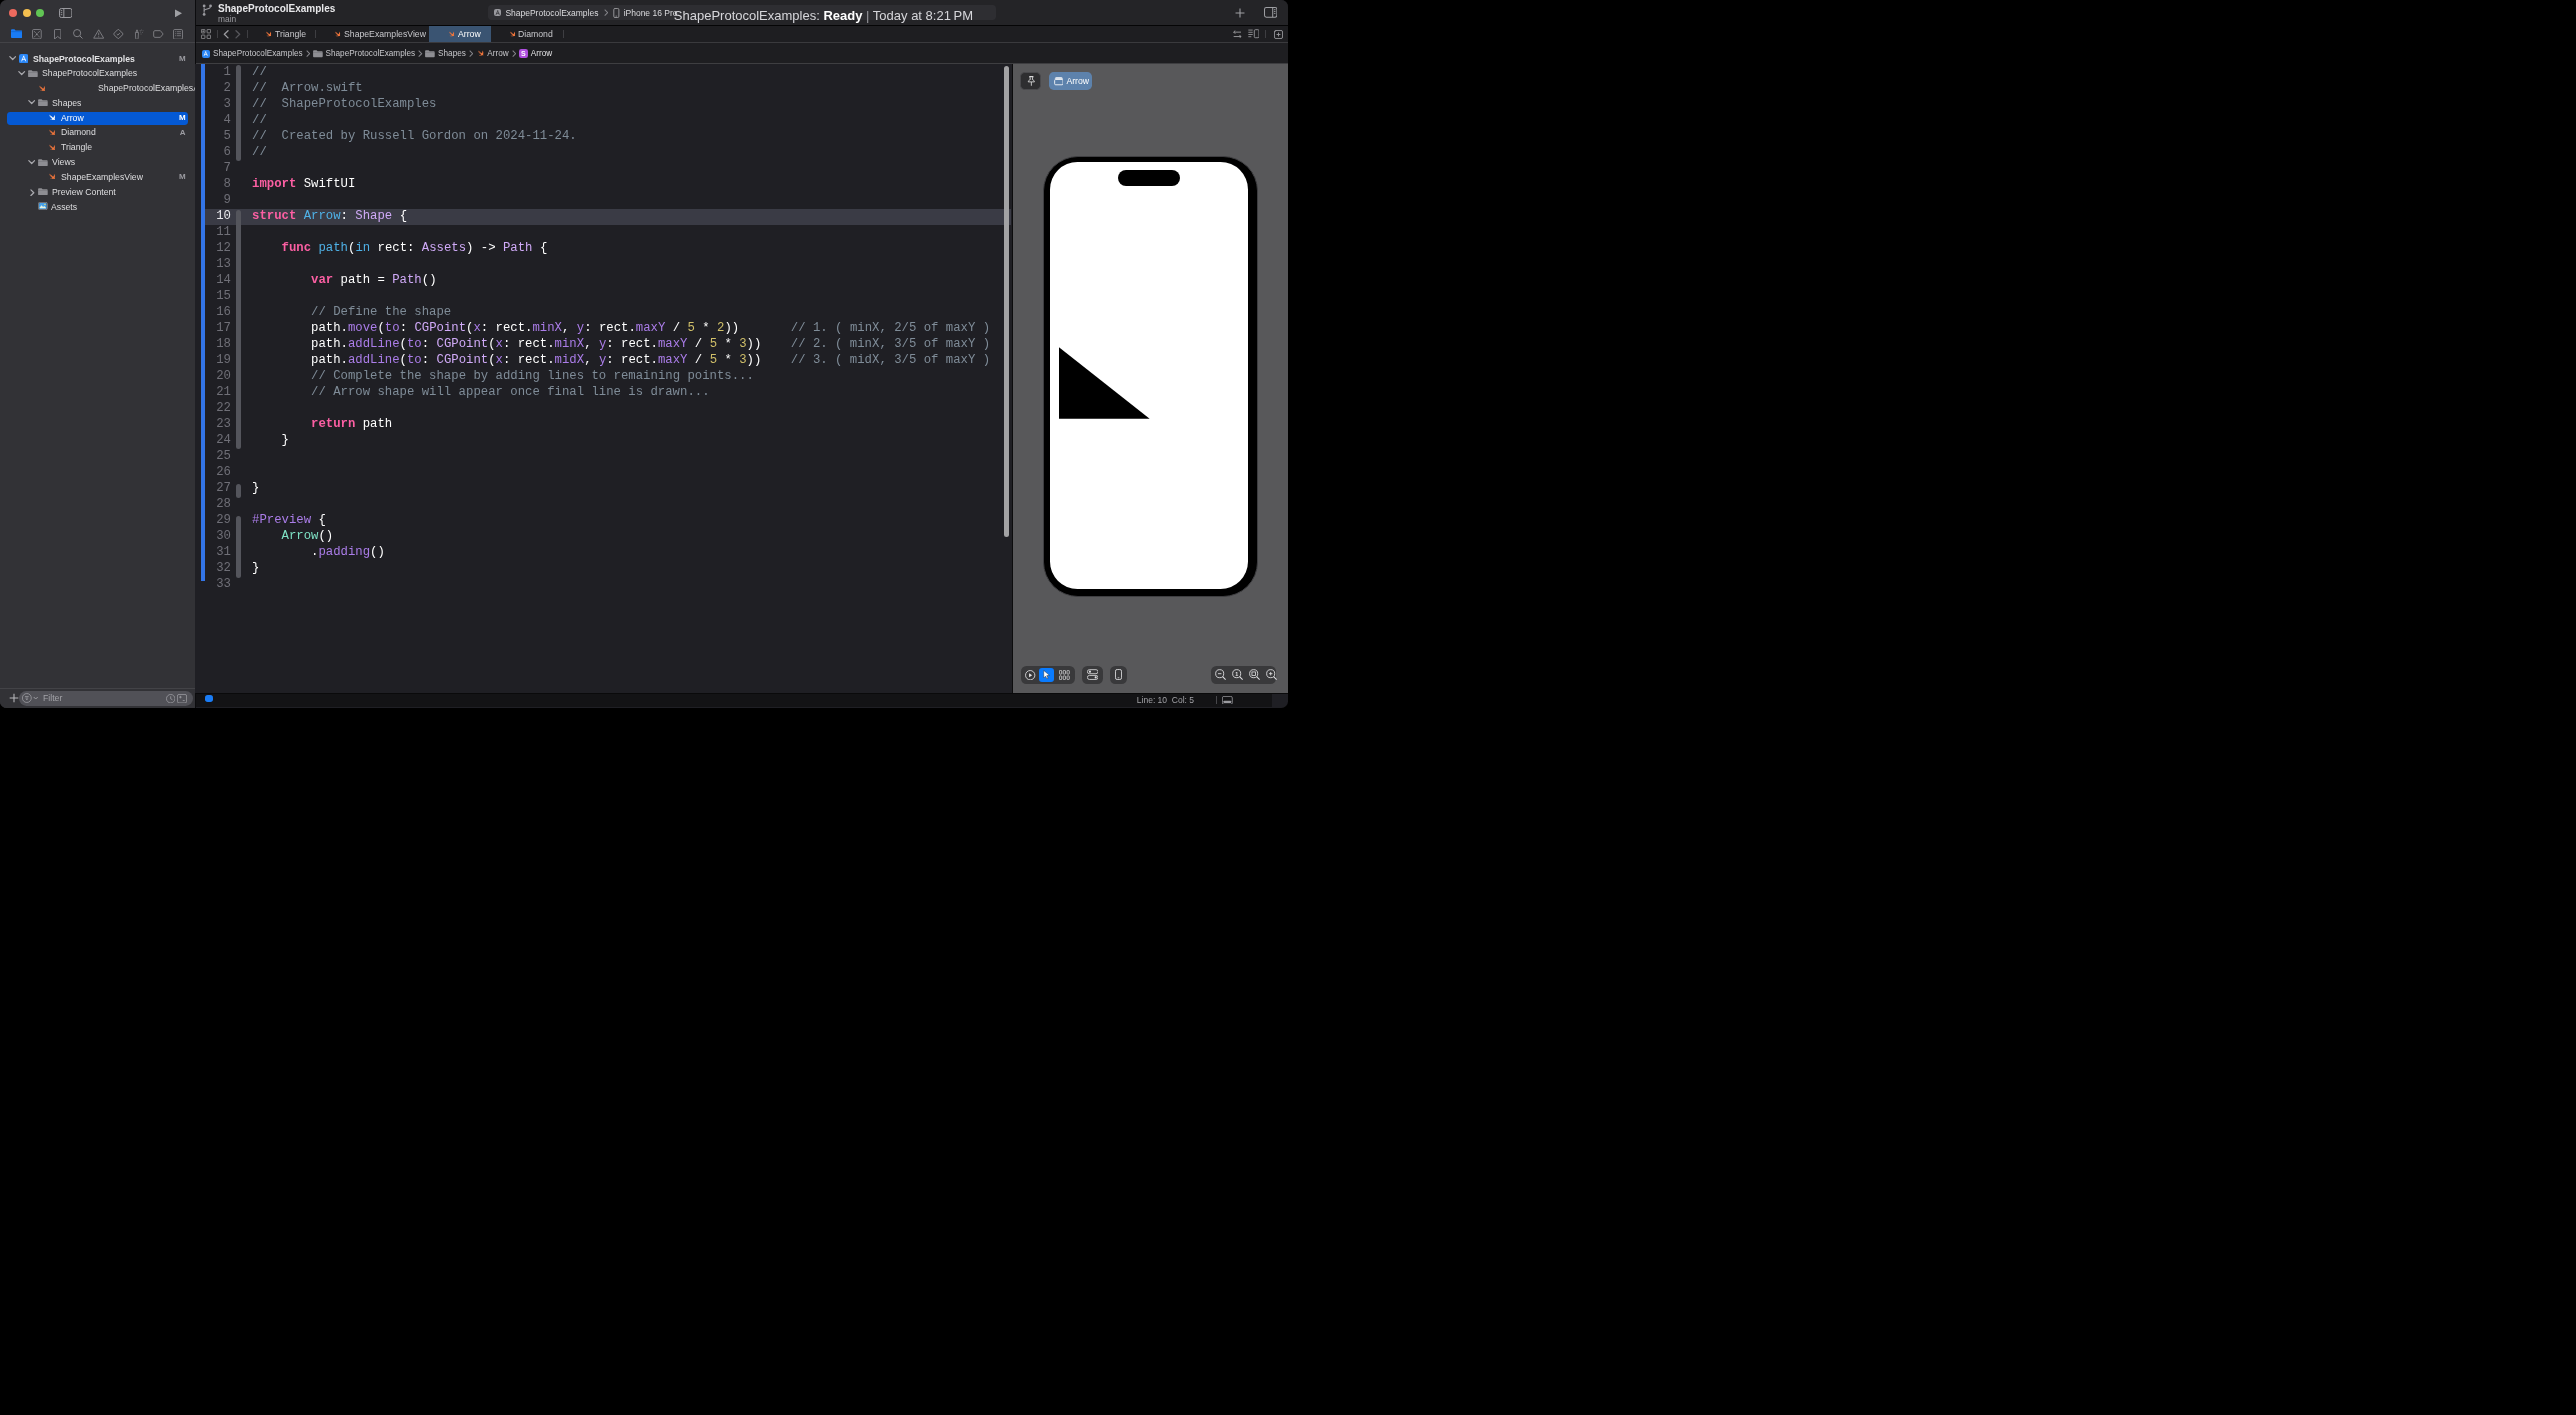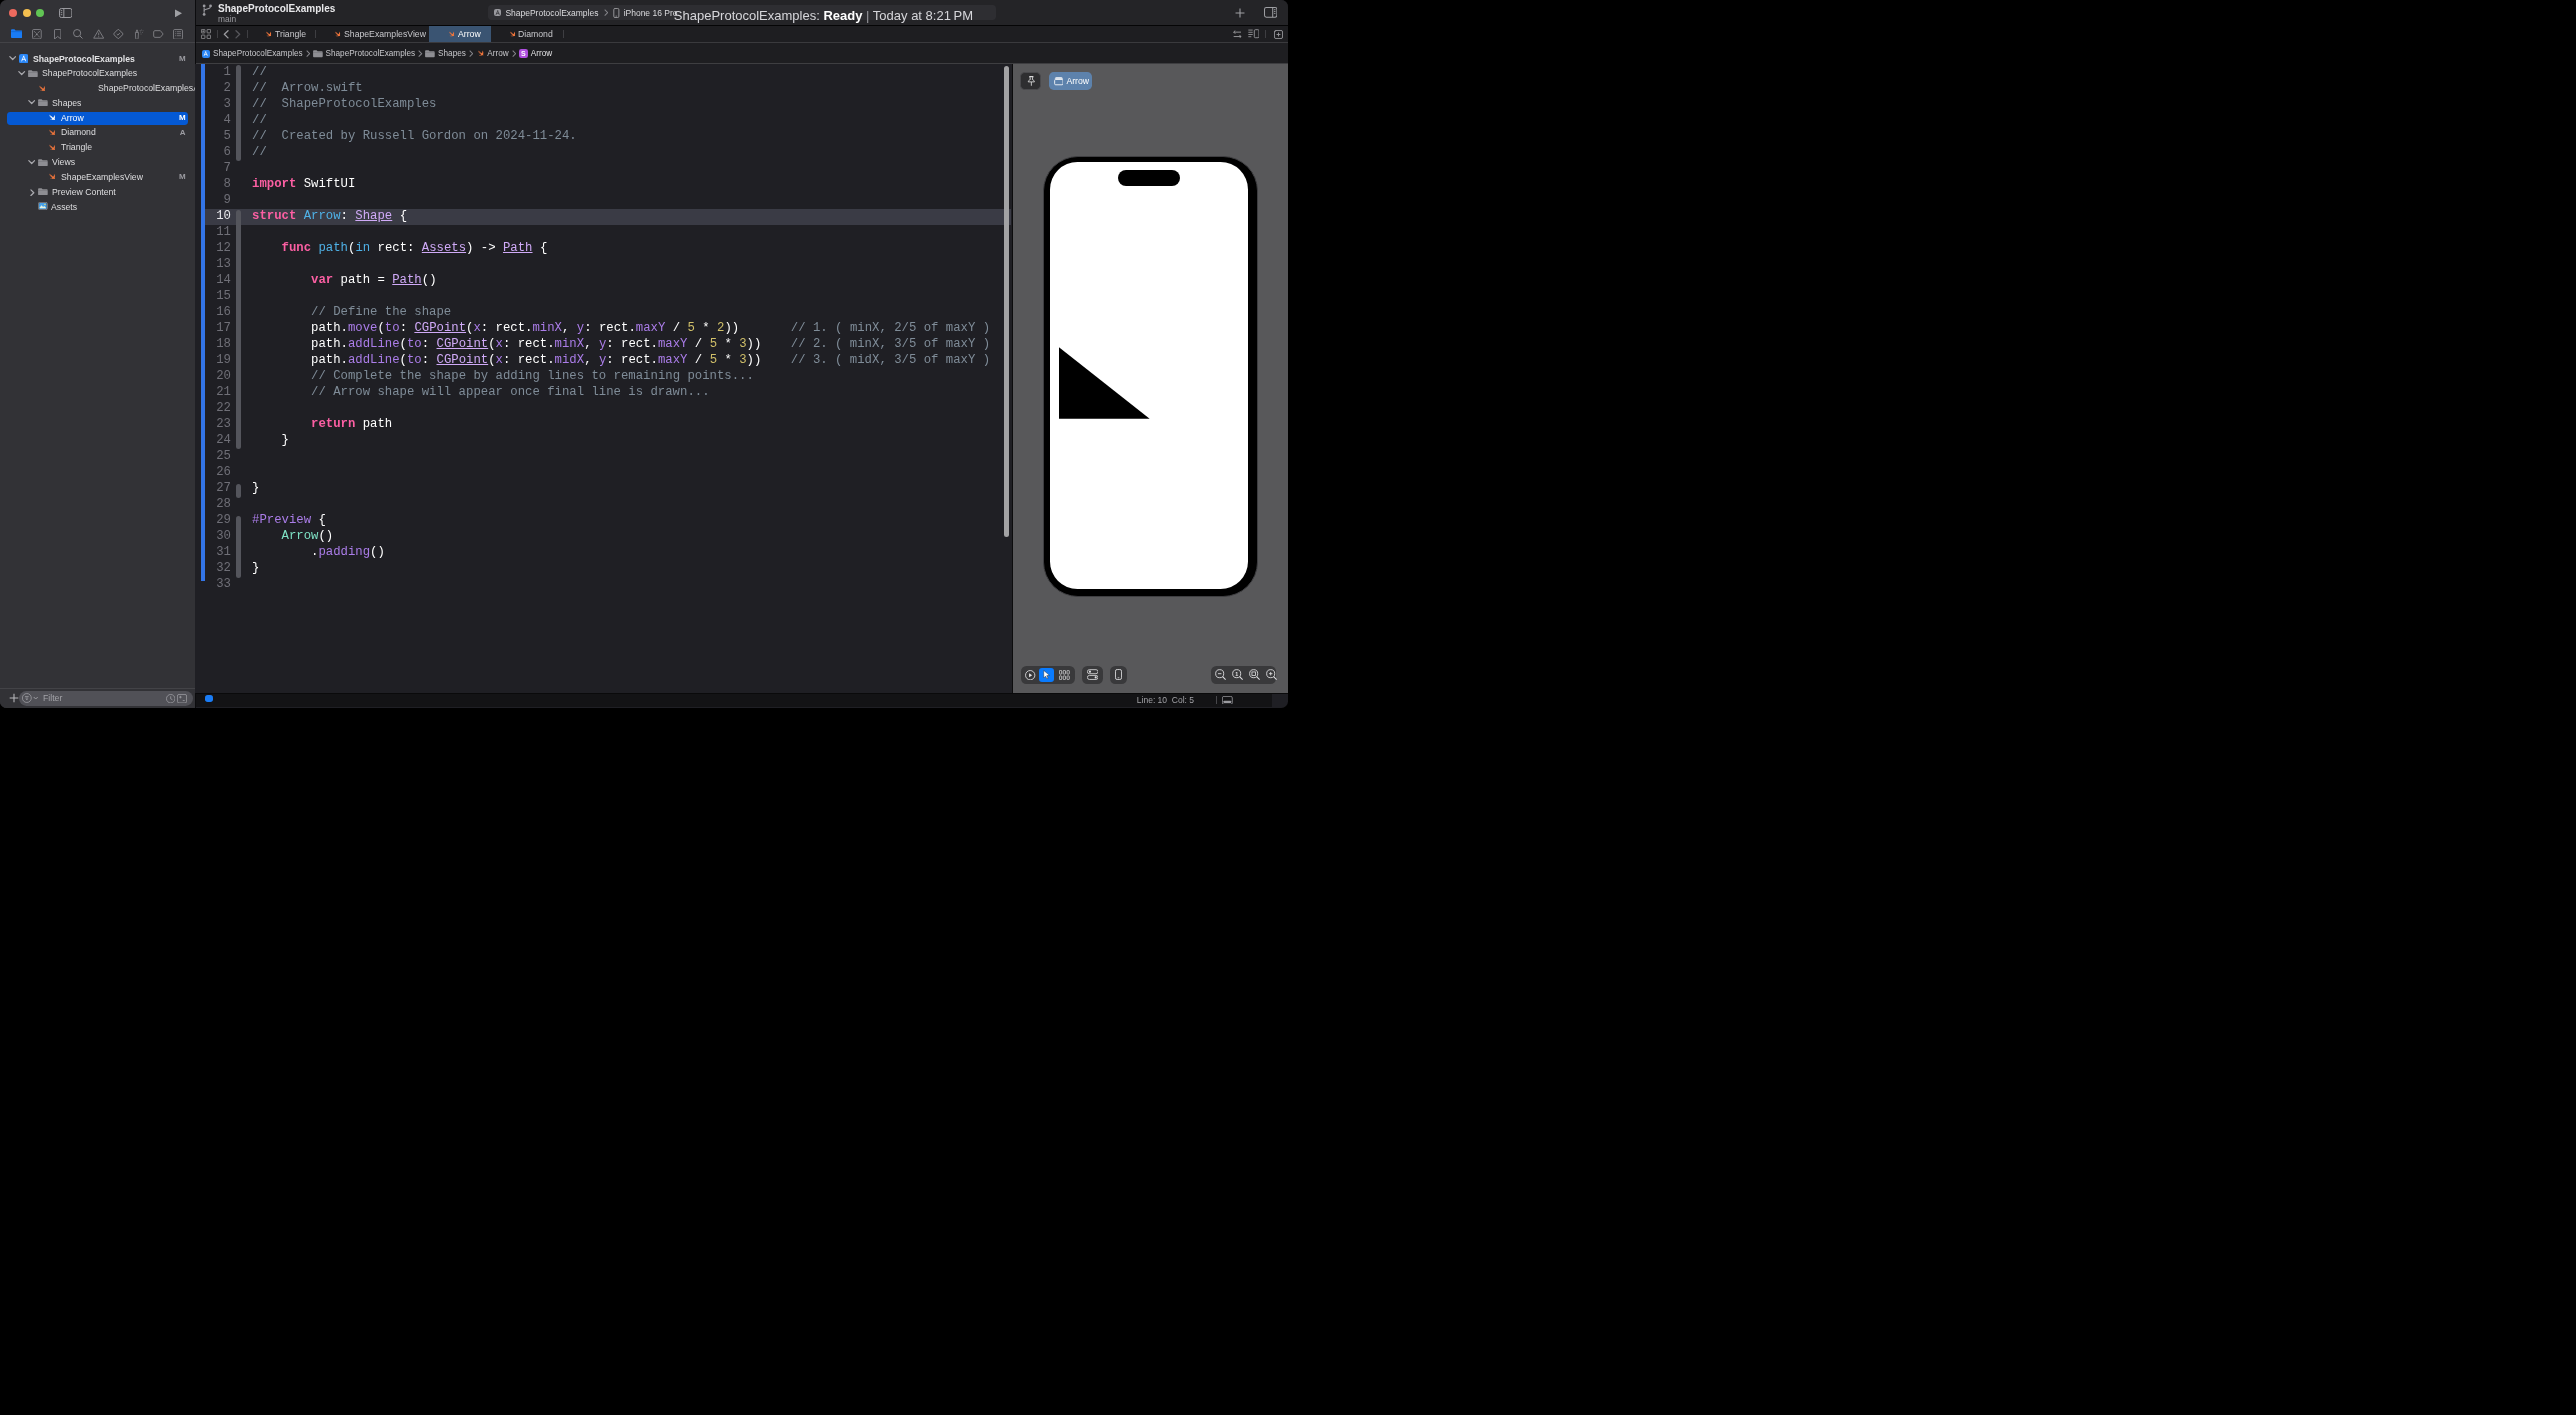--- a/index.html
+++ b/index.html
@@ -25,21 +25,21 @@
 #curline{left:9.4px;top:145px;width:807px;height:16px;background:#3a3b45;}
 #bluebar{left:6.4px;top:0;width:3.4px;height:517px;background:#3375e7;}
 .cap{position:absolute;left:41px;width:5.4px;border-radius:2.7px;background:#54555c;}
 #lnums{margin:0;position:absolute;left:0;top:0.3px;width:36px;text-align:right;font-family:"Liberation Mono",monospace;font-size:12.3px;line-height:16px;color:#6f6f77;white-space:pre;}
 #code{margin:0;position:absolute;left:57px;top:0.3px;font-family:"Liberation Mono",monospace;font-size:12.3px;line-height:16px;color:#ffffff;white-space:pre;}
 #scrollbar{left:809px;top:2.3px;width:5px;height:471px;background:#a2a2a4;border-radius:2.7px;}
 .cm{color:#7f8c98;}
 .kw{color:#fc5fa3;font-weight:700;}
 .num{color:#d0bf69;}
 .decl{color:#4fb2e8;}
-.typ{color:#d0aaf8;text-decoration:underline;}
+.typ{color:#d0aaf8;}
 .mem{color:#ab7de9;}
 .mint{color:#7fe3c6;}
 
 #canvas{left:1013px;top:64px;width:275px;height:629px;background:#58585a;}
 #vsep2{left:1012px;top:64px;width:1px;height:629px;background:#0c0c0d;}
 #pinbtn{left:7.4px;top:8px;width:20.5px;height:18.4px;background:#2e2e30;border:0.7px solid #4a4a4d;box-sizing:border-box;border-radius:4.7px;}
 #arrowchip{left:36px;top:8px;width:43px;height:18.4px;background:#5d82ac;border-radius:4.7px;color:#fff;font-size:8.7px;font-weight:500;}
 #phone{left:29.5px;top:92px;width:215px;height:441px;background:#000;border:1.7px solid #3e3e41;border-radius:35px;box-sizing:border-box;}
 #screen{left:6.7px;top:5.4px;width:198px;height:427px;background:#fff;border-radius:27.5px;}
 #island{position:absolute;left:68px;top:8px;width:62px;height:16px;background:#000;border-radius:8px;}

